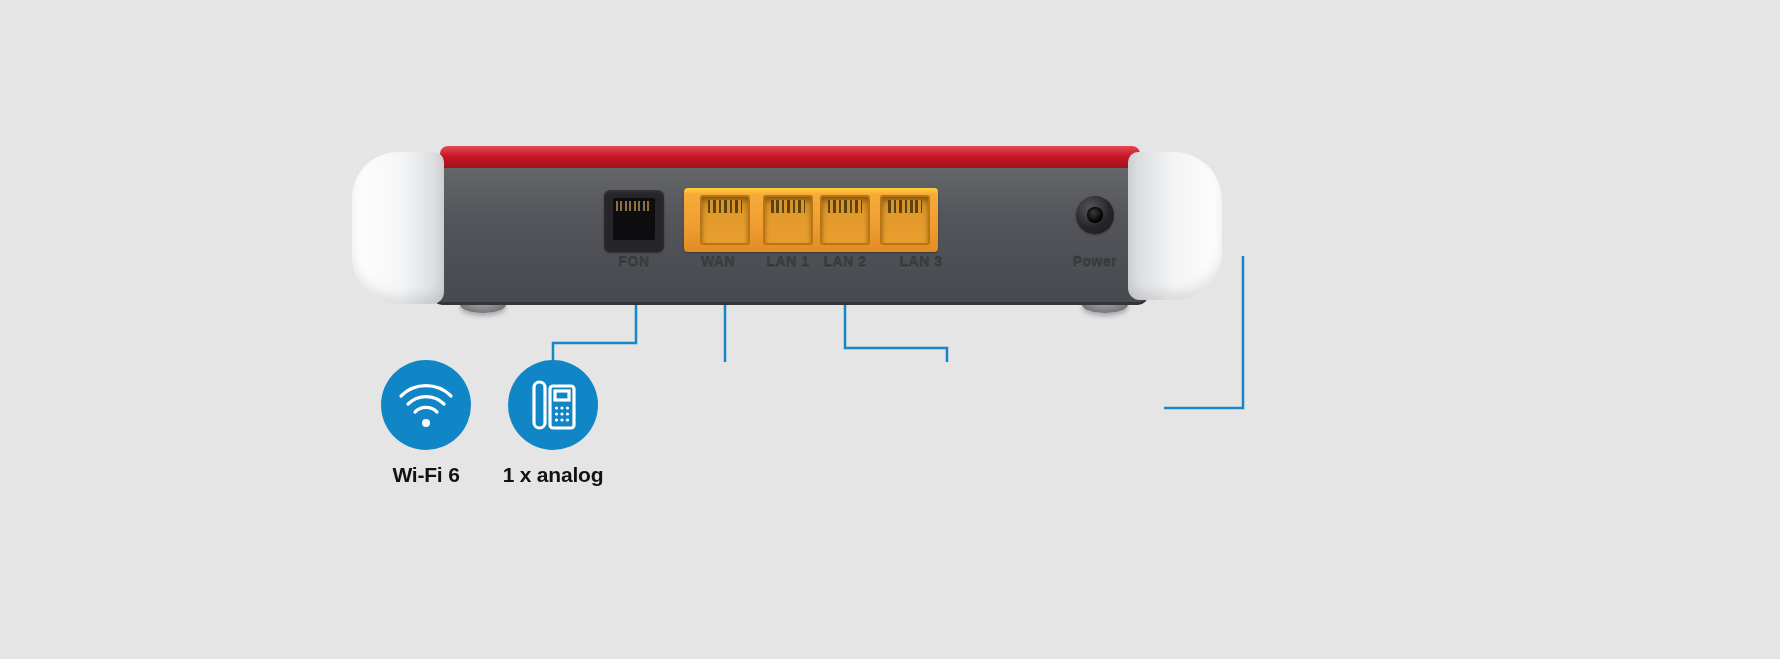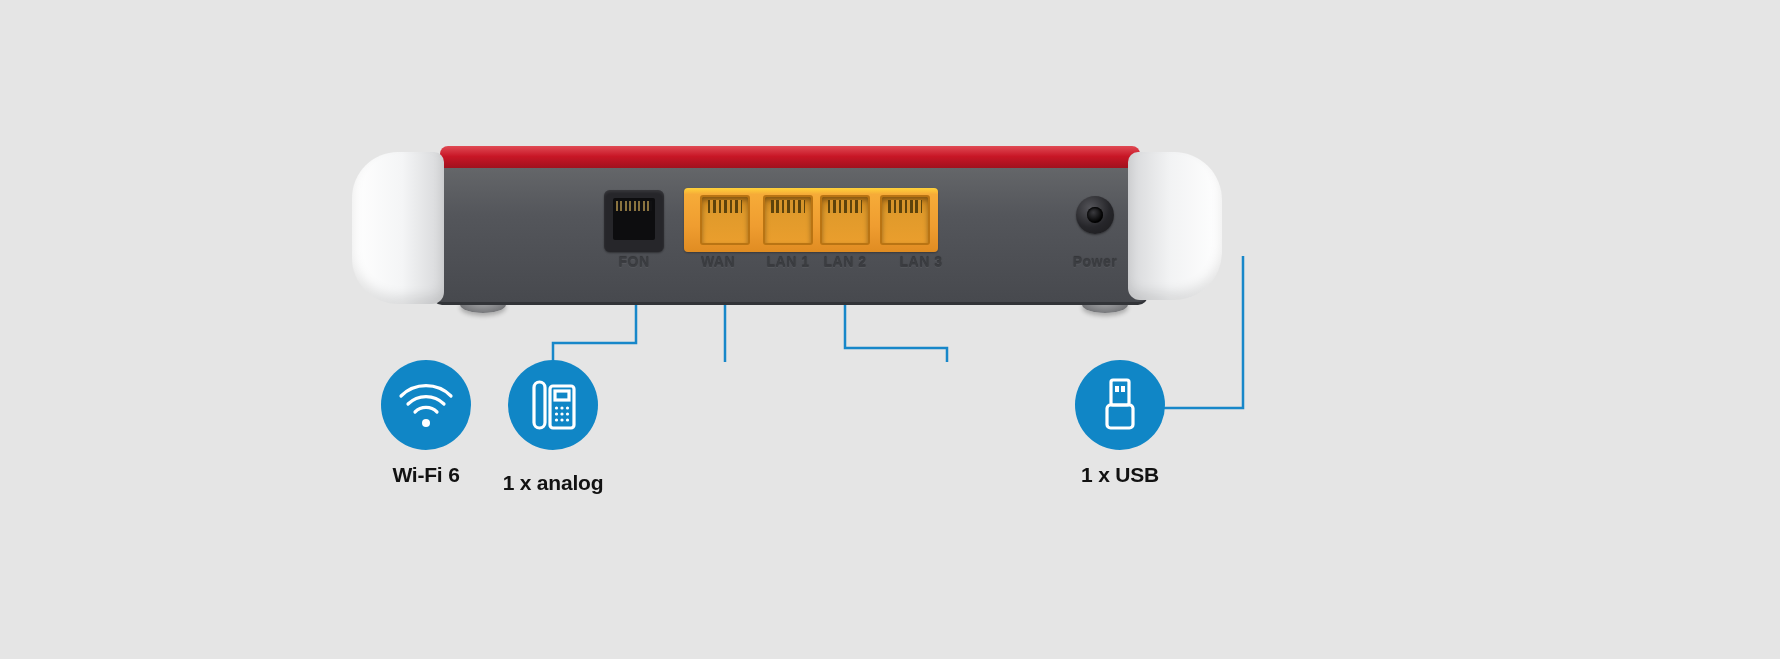--- a/index.html
+++ b/index.html
@@ -127,21 +127,21 @@
     width: 90px; height: 90px; border-radius: 50%;
     background: #1086c6;
     display: flex; align-items: center; justify-content: center;
   }
   .feature-label {
     margin-top: 13px; font-weight: 700; font-size: 21px; color: #121212;
     text-align: center; white-space: nowrap; letter-spacing: -0.2px;
   }
   .f-dect   { left: 206px; }
   .f-wifi   { left: 331px; }
-  .f-analog { left: 458px; gap: 8px; }
+  .f-analog { left: 458px; }
   .f-wan    { left: 630px; }
   .f-lan    { left: 852px; }
   .f-usb    { left: 1025px; }
 
   svg.glyph { display: block; }
 </style>
 </head>
 <body>
 
 <div class="canvas">
@@ -224,27 +224,14 @@
             <circle cx="54" cy="60" r="1.6"></circle>
             <circle cx="59.5" cy="60" r="1.6"></circle>
         </g>
       </svg>
     </div>
     <div class="feature-label">1 x analog</div>
   </div>
 
 
 
-  <div class="feature f-usb">
-    <div class="feature-icon">
-      <svg class="glyph" width="90" height="90" viewBox="0 0 90 90" fill="none" stroke="#ffffff" stroke-width="3.2" stroke-linecap="round">
-        <rect x="36" y="20" width="18" height="25" rx="2"></rect>
-        <g fill="#ffffff" stroke="none">
-          <rect x="40" y="26" width="4" height="6"></rect>
-          <rect x="46" y="26" width="4" height="6"></rect>
-        </g>
-        <rect x="32" y="45" width="26" height="23" rx="3.5"></rect>
-      </svg>
-    </div>
-    <div class="feature-label">1 x USB</div>
-  </div>
 
 </div>
 
 </body></html>

